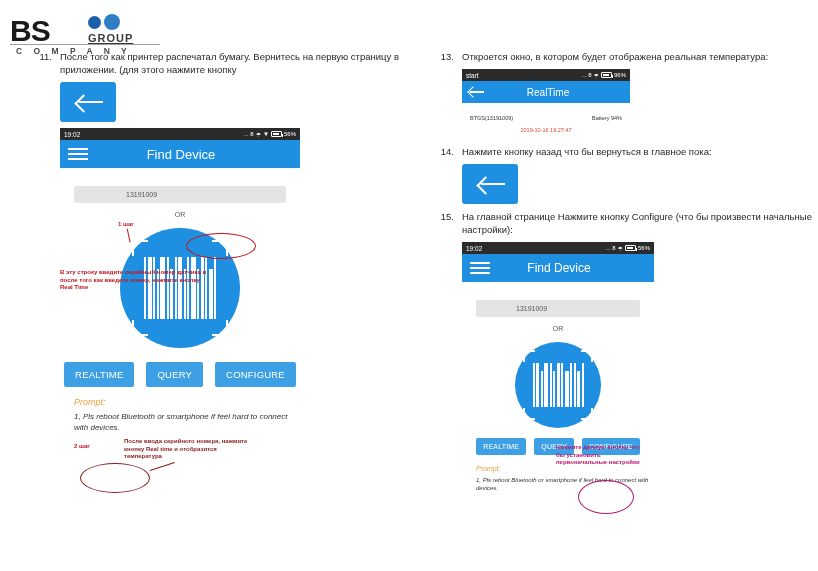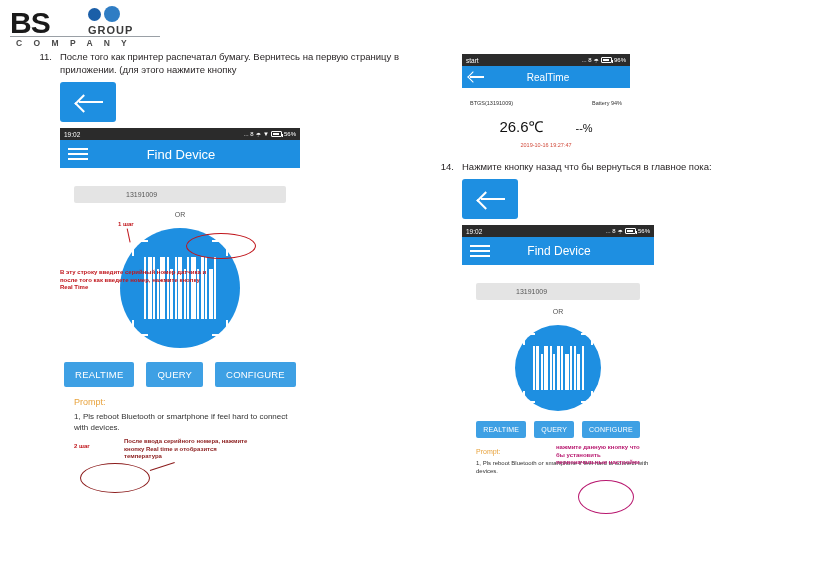--- a/index.html
+++ b/index.html
@@ -7,25 +7,25 @@
   body {
     width: 818px; height: 571px;
     background: #ffffff;
     font-family: "Liberation Sans", sans-serif;
     color: #231f20;
     position: relative;
     overflow: hidden;
   }
 
   
-  .logo { position:absolute; left:10px; top:6px; width:160px; height:44px; }
+  .logo { position:absolute; left:10px; top:14px; width:160px; height:44px; }
   .logo .bs { position:absolute; left:0; top:0; font-family:"Liberation Sans", sans-serif;
               font-weight:bold; font-size:30px; letter-spacing:-1px; color:#1a1a1a; }
   .logo .grpword { position:absolute; left:78px; top:18px; font-size:11px; font-weight:bold;
-              letter-spacing:1px; color:#3a3a3a; }
+              letter-spacing:1px; color:#3a3a3a;text-decoration:underline; }
   .logo .dots { position:absolute; left:78px; top:0px; width:40px; height:18px; }
   .logo .dot1 { position:absolute; left:0; top:2px; width:13px; height:13px; border-radius:50%;
                 background:#1b5fa8; }
   .logo .dot2 { position:absolute; left:16px; top:0px; width:16px; height:16px; border-radius:50%;
                 background:#2f7dc4; }
   .logo .company { position:absolute; left:6px; top:32px; font-size:8.5px; font-weight:bold;
                 letter-spacing:4.5px; color:#4a4a4a; }
   .logo .sep { position:absolute; left:0px; top:30px; width:150px; height:1px; background:#9aa0a6; }
 
   
@@ -82,21 +82,21 @@
   .bracket.tl { left:12px; top:12px; border-left:2px solid #fff; border-top:2px solid #fff; }
   .bracket.tr { right:12px; top:12px; border-right:2px solid #fff; border-top:2px solid #fff; }
   .bracket.bl { left:12px; bottom:12px; border-left:2px solid #fff; border-bottom:2px solid #fff; }
   .bracket.br { right:12px; bottom:12px; border-right:2px solid #fff; border-bottom:2px solid #fff; }
 
   .btnrow { display:flex; justify-content:center; gap:12px; margin-top:14px; }
   .bluebtn { background:#3ea0e4; color:#fff; font-size:9.5px; padding:7px 11px; border-radius:2px;
              letter-spacing:.2px; }
   .bluebtn.sm { font-size:7px; padding:5px 7px; }
 
-  .prompt { margin-top:10px; padding-left:14px; }
+  .prompt { margin-top:10px; padding-left:14px;font-style:italic; }
   .prompt .ph { color:#e8a33d; font-size:9px; }
   .prompt .pl { font-size:8px; margin-top:4px; line-height:11px; color:#333; }
   .prompt.sm .ph { font-size:7px; }
   .prompt.sm .pl { font-size:6px; line-height:8px; }
 
   
   .rt { width:168px; }
   .rt .appbar2 { background:#1e8fe1; height:22px; display:flex; align-items:center; color:#fff; }
   .rt .appbar2 .bk { width:20px; margin-left:6px; position:relative; height:12px; }
   .rt .appbar2 .bk:before{ content:""; position:absolute; left:2px; top:5px; width:14px; height:1.6px;
@@ -207,20 +207,24 @@
     </div>
     <div class="prompt">
       <div class="ph">Prompt:</div>
       <div class="pl">1, Pls reboot Bluetooth or smartphone if feel hard to connect with devices.</div>
     </div>
   </div>
 </div>
 
 <div class="col-right">
 
+  <div class="step">
+    <div class="num">13.</div>
+    <div class="txt">Откроется окно, в котором будет отображена реальная температура:</div>
+  </div>
 
   <div class="phone rt" style="margin-left:30px; margin-top:4px;">
     <div class="statusbar">
       <span>start</span>
       <span class="sright">
         <span>... 8</span>
         <span>☂</span>
         <span class="battshape">
             <span class="battfill"></span>
           </span>
@@ -228,36 +232,36 @@
       </span>
     </div>
     <div class="appbar2">
       <div class="bk"></div>
       <div class="t">RealTime</div>
     </div>
     <div class="meta">
       <span>BTGS(13191009)</span>
       <span>Battery 94%</span>
     </div>
-    <div class="readings">
-      <span class="temp">26.6℃</span>
-      <span class="hum">--%</span>
-    </div>
     <div class="ts">2019-10-16 19:27:47</div>
   </div>
 
   <div class="step" style="margin-top:12px;">
     <div class="num">14.</div>
     <div class="txt">Нажмите кнопку назад что бы вернуться в главное пока:</div>
   </div>
 
   <div class="backbtn">
     <div class="arrow"></div>
   </div>
 
+  <div class="step">
+    <div class="num">15.</div>
+    <div class="txt">На главной странице Нажмите кнопку Configure (что бы произвести начальные настройки):</div>
+  </div>
 
   <div class="phone" style="margin-left:30px; width:192px; margin-top:6px;">
     <div class="statusbar">
       <span>19:02</span>
       <span class="sright">
         <span>... 8</span>
         <span>☂</span>
         <span class="battshape">
             <span class="battfill"></span>
           </span>

